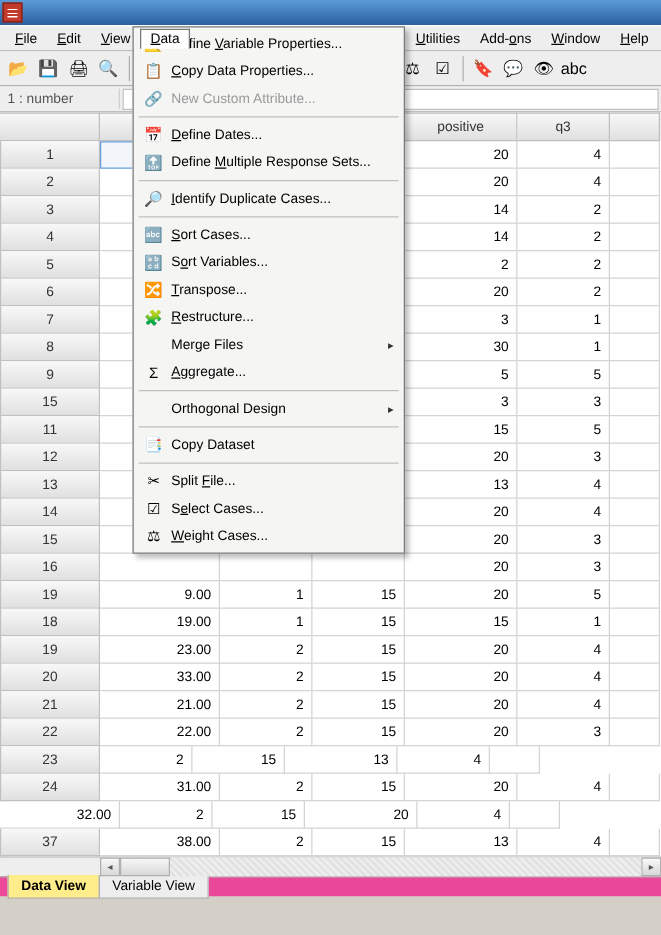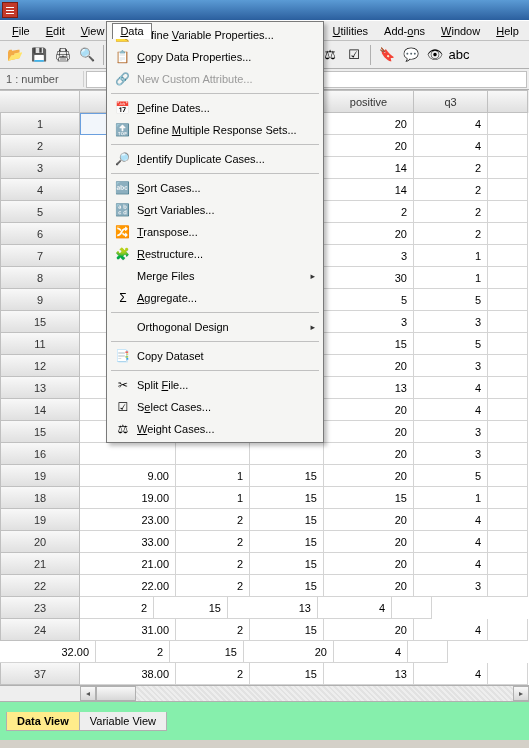--- a/index.html
+++ b/index.html
@@ -11,42 +11,42 @@
 .menubar .menuitem.active { background: #ffffff; border: 1px solid #7a7a7a; border-bottom: none; padding: 1px 7px 2px 7px; position: relative; z-index: 20; }
 .menubar .underline { text-decoration: underline; }
 
 
 .toolbar { display: flex; align-items: center; height: 28px; background: #eeeeee; border-bottom: 1px solid #b0b0b0; padding: 2px 4px; gap: 2px; }
 .toolbar .btn { width: 22px; height: 22px; display: flex; align-items: center; justify-content: center; border: 1px solid transparent; cursor: default; font-size: 13px; }
 .toolbar .sep { width: 1px; height: 20px; background: #b0b0b0; margin: 0 3px; }
 
 
 .statusrow { display: flex; align-items: center; height: 21px; background: #eeeeee; border-bottom: 1px solid #b0b0b0; }
-.statusrow .cell-label { width: 84px; padding: 2px 6px; border-right: 1px solid #d0d0d0; color: #555; }
+.statusrow .cell-label { width: 96px; padding: 2px 6px; border-right: 1px solid #d0d0d0; color: #555; }
 .statusrow .cell-value { flex: 1; background: #ffffff; height: 17px; margin: 2px; border: 1px solid #c0c0c0; }
 
 
 .grid-area { position: relative; background: #ffffff; }
 .grid-header { display: flex; background: #eeeeee; height: 23px; }
 .grid-header .hcell { border: 1px solid #c0c0c0; border-left: none; display: flex; align-items: center; justify-content: center; color: #333; background: linear-gradient(#f8f8f8,#e0e0e0); }
 .grid-body { }
 .grid-row { display: flex; height: 22px; background: #ffffff; }
 .grid-row .rownum { width: 80px; min-width: 80px; border: 1px solid #c0c0c0; border-top: none; background: linear-gradient(#f8f8f8,#e0e0e0); display: flex; align-items: center; justify-content: center; color: #333; }
 .grid-row .cell { border-right: 1px solid #d4d4d4; border-bottom: 1px solid #d4d4d4; display: flex; align-items: center; justify-content: flex-end; padding-right: 6px; color: #000; }
 .grid-row .cell.selected { background: #f2f6fb; border: 1px solid #6a9fde; }
 .col-num  { width: 96px; min-width: 96px; }
 .col-q    { width: 74px; min-width: 74px; }
 .col-dist { width: 74px; min-width: 74px; }
 .col-pos  { width: 90px; min-width: 90px; text-align: center; }
 .col-q3   { width: 74px; min-width: 74px; }
 .col-pad  { width: 40px; min-width: 40px; }
 .rownum-head { width: 80px; min-width: 80px; }
 
 
-.bottom { display: flex; align-items: center; height: 39px; background: #86efac; border-top: 1px solid #b0b0b0; padding-left: 6px; gap: 0; }
+.bottom { display: flex; align-items: center; height: 16px; background: #ec4899; border-top: 1px solid #b0b0b0; padding-left: 6px; gap: 0; }
 .bottom .tab { padding: 3px 10px; border: 1px solid #b0b0b0; border-top: none; background: #eeeeee; margin-right: -1px; }
 .bottom .tab.active { background: #ffec8b; font-weight: bold; }
 
 
 .scrollrow { display: flex; align-items: center; height: 16px; background: #eeeeee; border-top: 1px solid #b0b0b0; }
 .scrollrow .spacer { width: 80px; }
 .scrollrow .scrollbar { flex: 1; height: 15px; background: #e8e8e8; position: relative; display: flex; }
 .scrollrow .sbtn { width: 16px; height: 15px; background: linear-gradient(#f8f8f8,#d8d8d8); border: 1px solid #b0b0b0; display: flex; align-items: center; justify-content: center; font-size: 8px; color: #555; }
 .scrollrow .track { flex: 1; background: repeating-linear-gradient(45deg,#eee,#eee 2px,#e2e2e2 2px,#e2e2e2 4px); position: relative; }
 .scrollrow .thumb { position: absolute; left: 0; width: 40px; top: 0; bottom: 0; background: linear-gradient(#f8f8f8,#d8d8d8); border: 1px solid #b0b0b0; }

